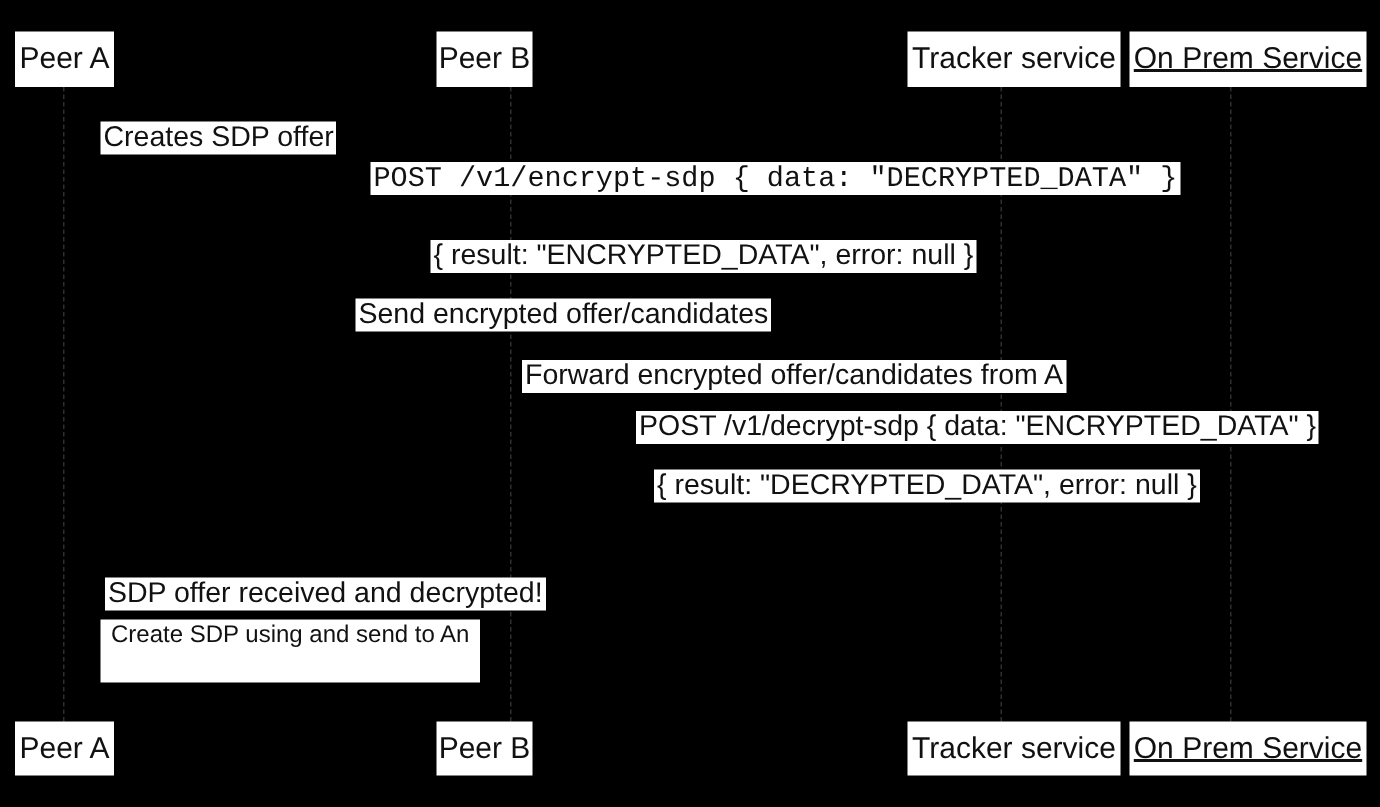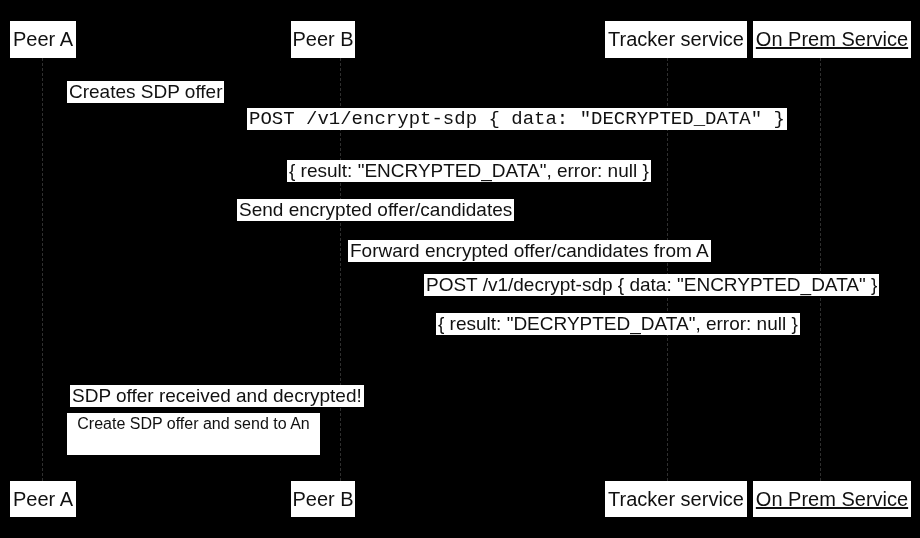--- a/index.html
+++ b/index.html
@@ -97,21 +97,21 @@
   <div class="msg" id="msg-1">Creates SDP offer</div>
   <div class="msg" id="msg-2">POST /v1/encrypt-sdp { data: "DECRYPTED_DATA" }</div>
   <div class="msg" id="msg-3">{ result: "ENCRYPTED_DATA", error: null }</div>
   <div class="msg" id="msg-4">Send encrypted offer/candidates</div>
   <div class="msg" id="msg-5">Forward encrypted offer/candidates from A</div>
   <div class="msg" id="msg-6">POST /v1/decrypt-sdp { data: "ENCRYPTED_DATA" }</div>
   <div class="msg" id="msg-7">{ result: "DECRYPTED_DATA", error: null }</div>
   <div class="msg" id="msg-8">SDP offer received and decrypted!</div>
 
   <div id="note">
-    <div class="note-line">Create SDP offer and send to An</div>
+    <div class="note-line">Create SDP using and send to An</div>
   </div>
 
   <div class="participant" id="p-bot-0">Peer A</div>
   <div class="participant" id="p-bot-1">Peer B</div>
   <div class="participant" id="p-bot-2">Tracker service</div>
   <div class="participant" id="p-bot-3">On Prem Service</div>
 
 </div>
 
 </body></html>

